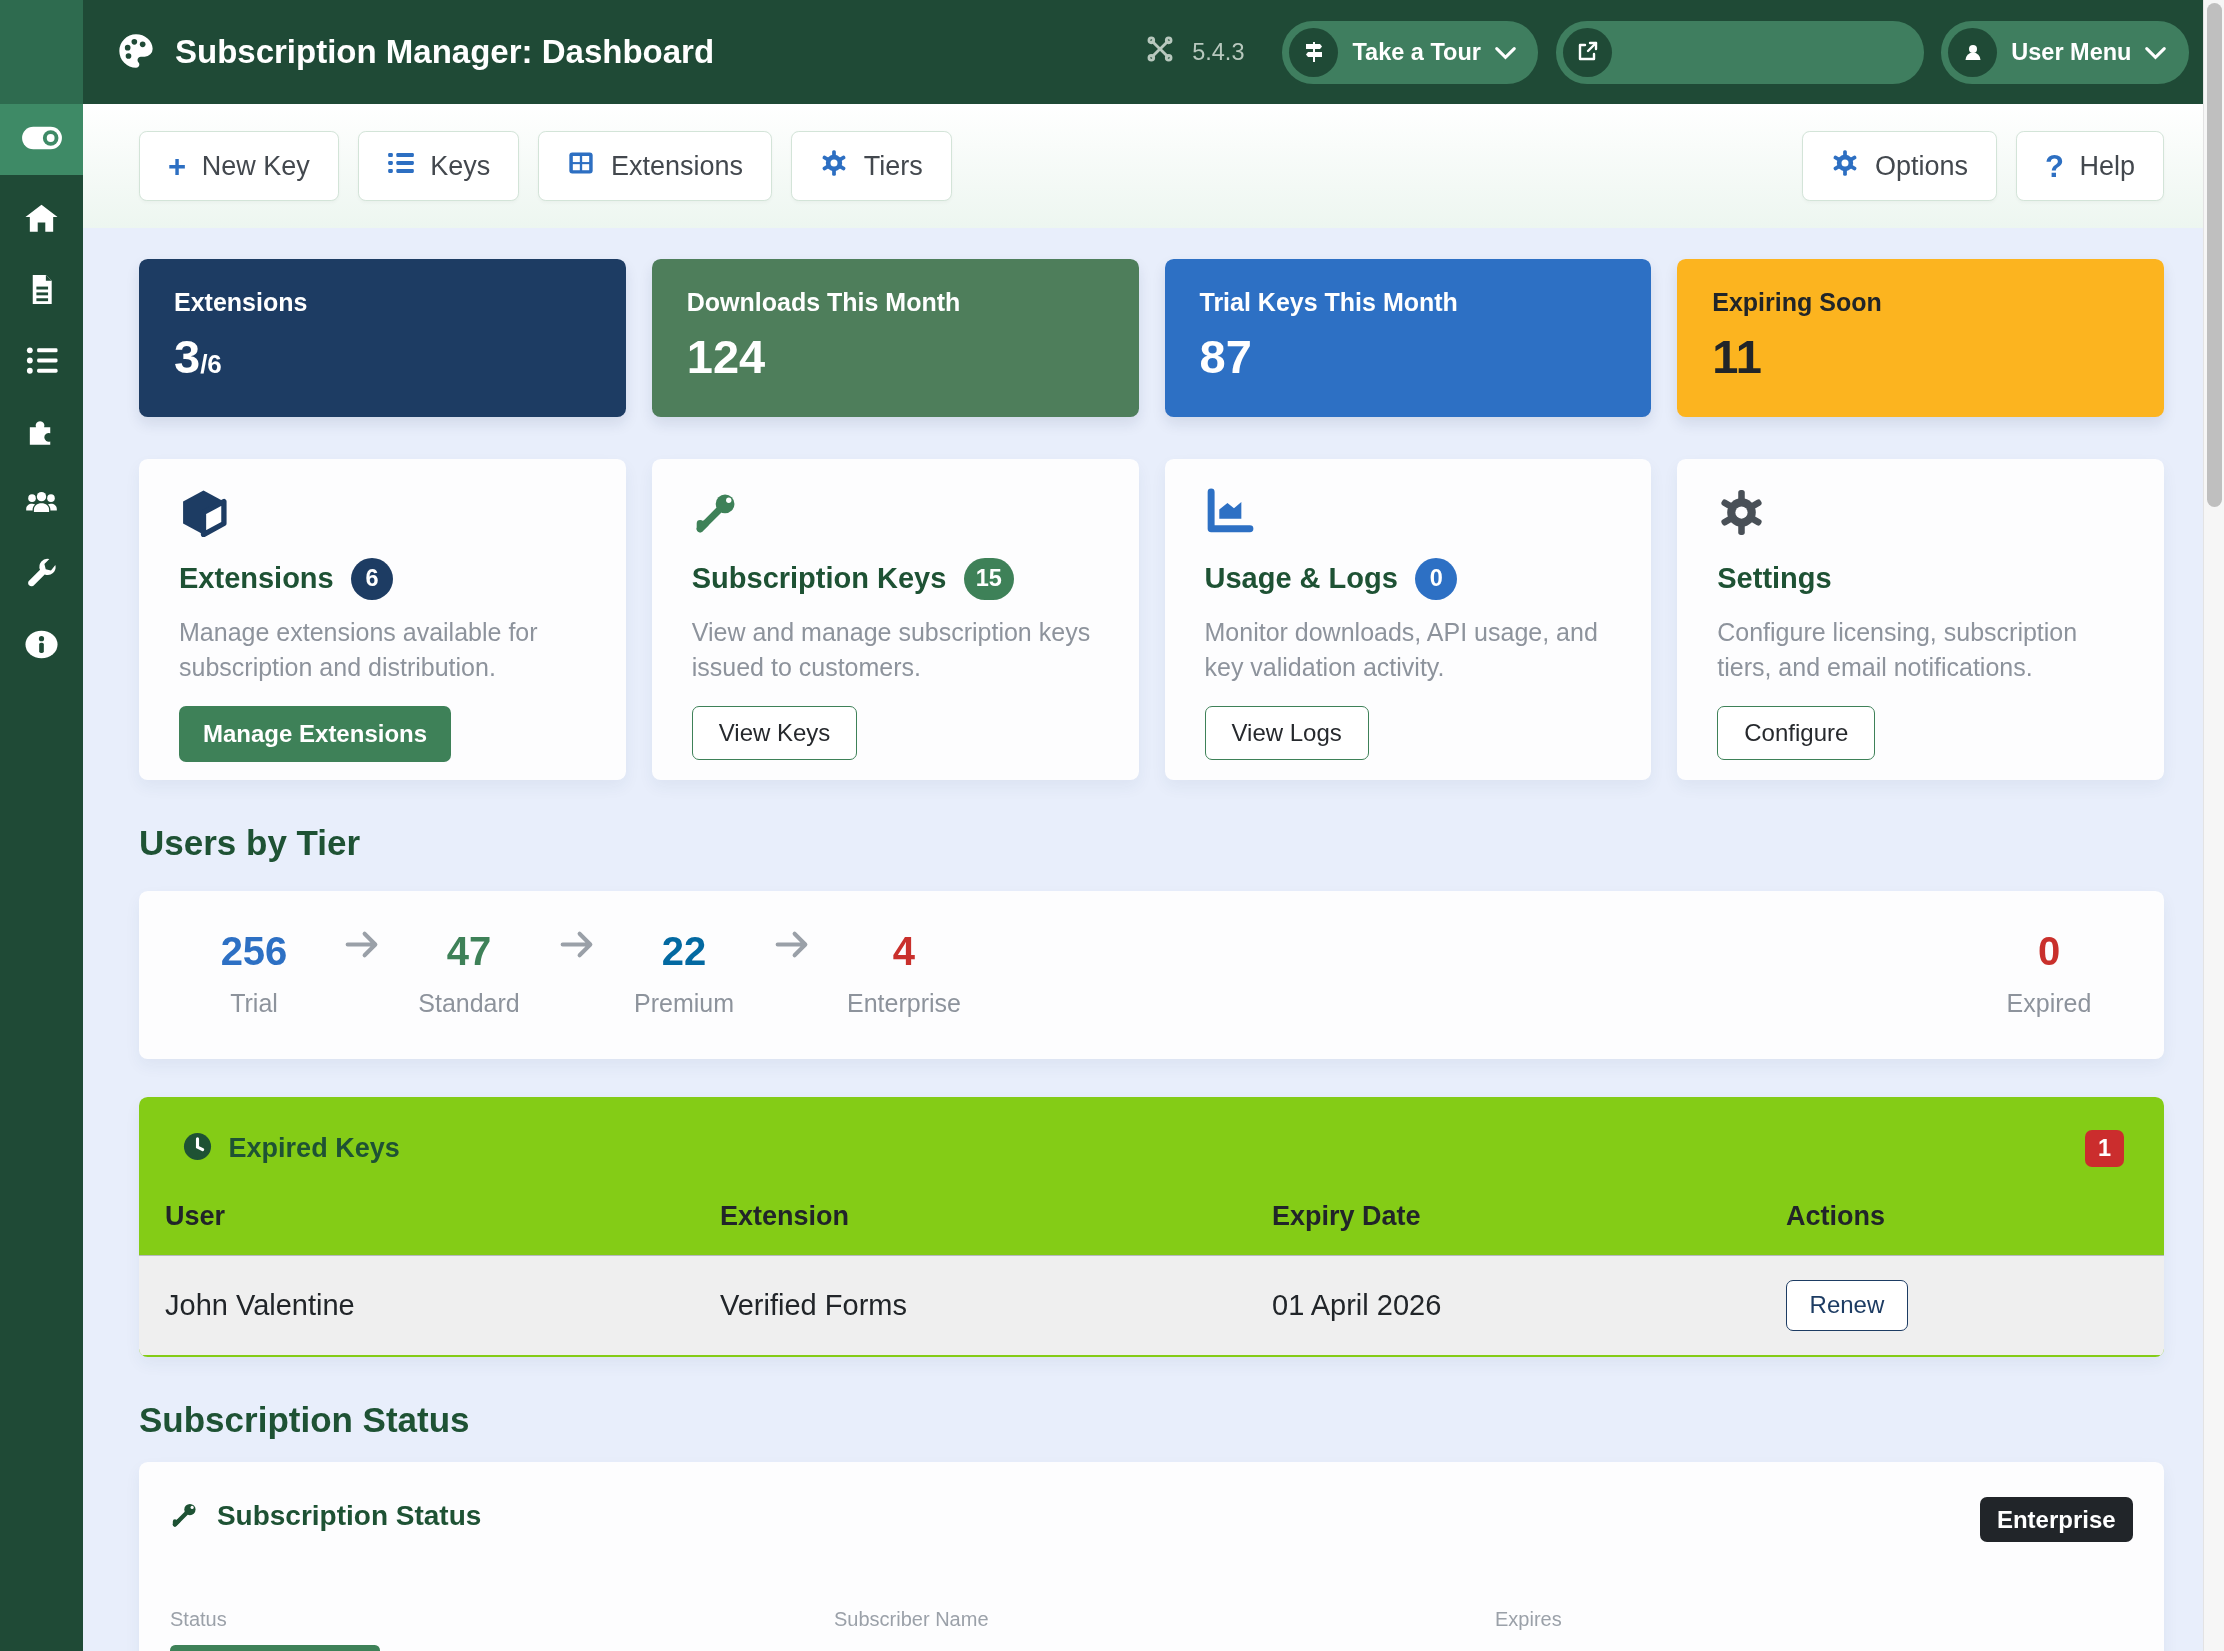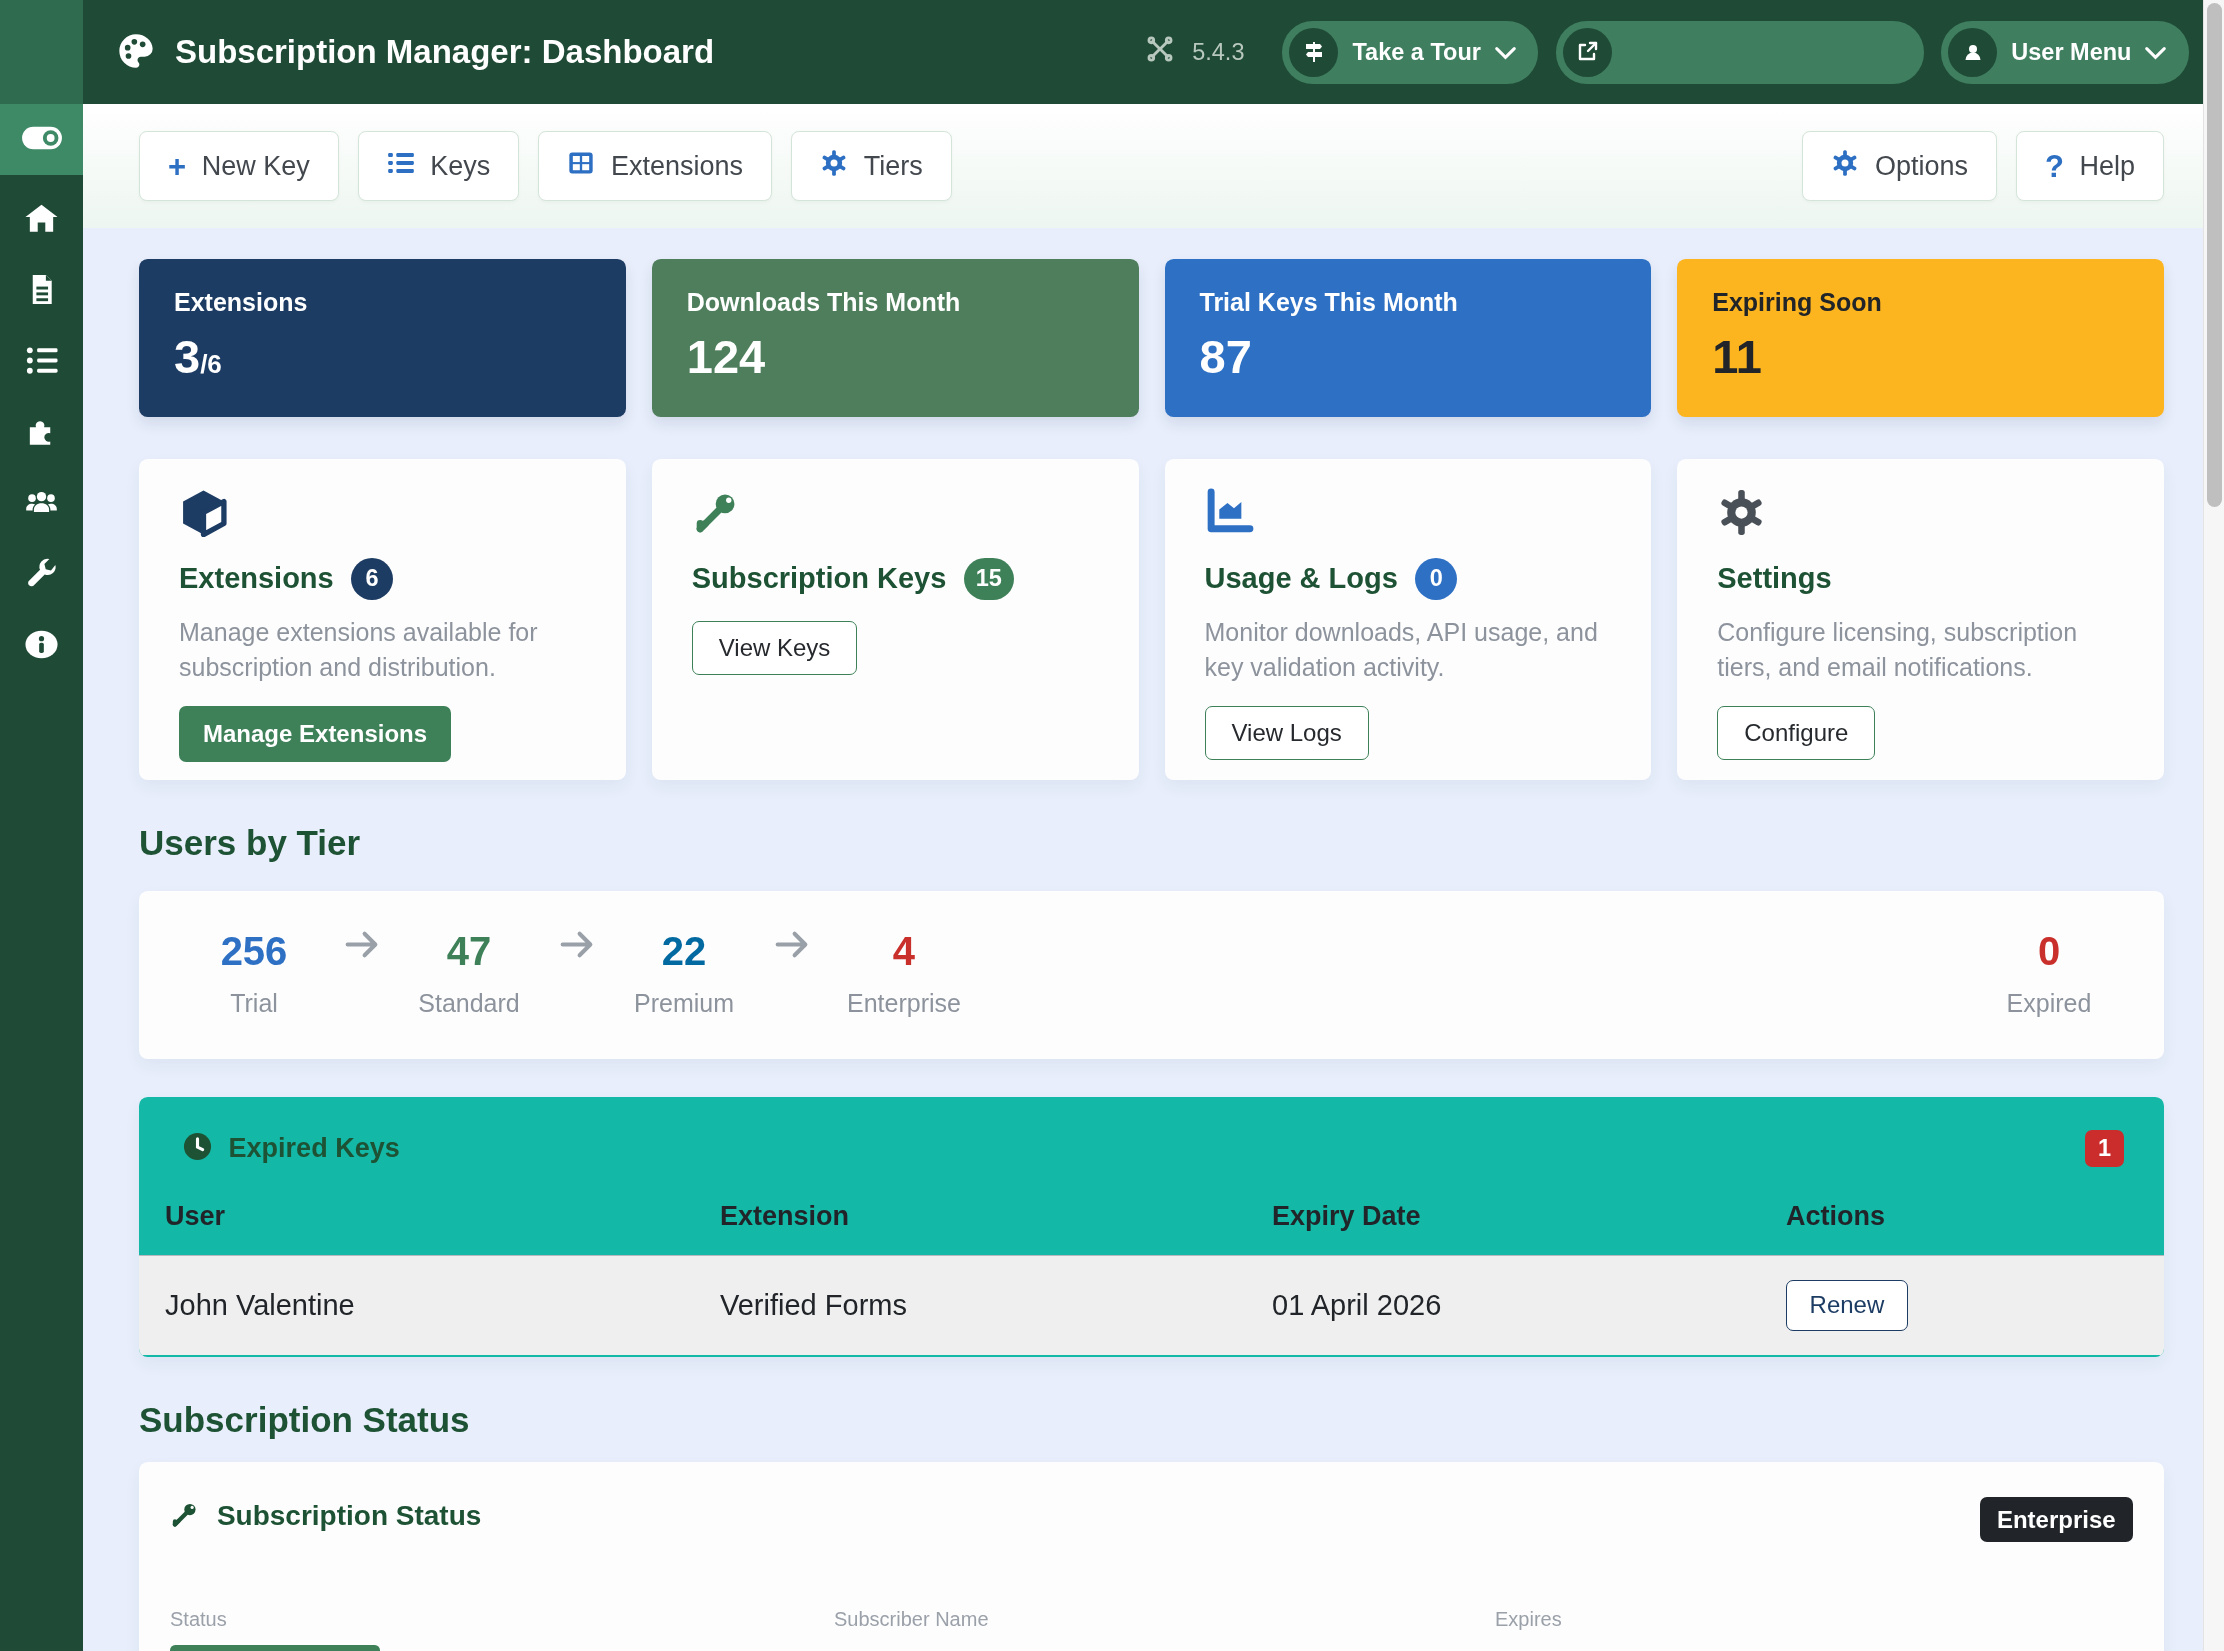--- a/index.html
+++ b/index.html
@@ -67,21 +67,21 @@
   .section-heading { font-size:35px; font-weight:bold; color:#1e5234; margin-top:43px; }
 
   .tier-card { margin-top:28px; height:168px; background:#fdfdfe; border-radius:8.7px; box-shadow:0 7px 15.6px rgba(29,60,99,0.06); display:flex; align-items:center; padding:0 63px; }
   .tier-item { display:flex; flex-direction:column; align-items:center; min-width:104px; }
   .tier-count { font-size:40px; font-weight:bold; line-height:1; }
   .tier-label { margin-top:17.4px; font-size:25px; color:#8d939c; }
   .tier-arrow { margin:0 37px; color:#9aa0a8; align-self:flex-start; padding-top:35px; }
   .tier-arrow svg { width:37px; height:37px; }
   .tier-expired { margin-left:auto; }
 
-  .expired-panel { margin-top:38px; height:260px; background:#14b8a6; border-radius:8.7px; box-shadow:0 7px 15.6px rgba(29,60,99,0.06); overflow:hidden; }
+  .expired-panel { margin-top:38px; height:260px; background:#84cc16; border-radius:8.7px; box-shadow:0 7px 15.6px rgba(29,60,99,0.06); overflow:hidden; }
   .expired-head { display:flex; align-items:center; padding:33px 40px 0 43px; }
   .expired-head svg { width:31px; height:31px; }
   .expired-title { font-size:27px; font-weight:bold; color:#1e5234; margin-left:15.6px; }
   .count-badge { margin-left:auto; background:#cb2d2d; color:#fff; font-size:23.5px; font-weight:bold; border-radius:7px; padding:5.2px 13px; }
   table.keys { width:100%; border-collapse:collapse; margin-top:22.6px; }
   table.keys th { text-align:left; font-size:27px; font-weight:bold; color:#212529; padding:12px 0 22.6px; }
   table.keys th:first-child, table.keys td:first-child { padding-left:26px; width:581px; }
   table.keys th:nth-child(2), table.keys td:nth-child(2) { width:552px; }
   table.keys th:nth-child(3), table.keys td:nth-child(3) { width:514px; }
   table.keys tbody tr { background:#efefef; border-top:1.7px solid #b6b9bd; }
@@ -365,20 +365,21 @@
           <circle cx="16.2" cy="7.8" r="4.6" fill="#3e8158" stroke="none"></circle>
           <circle cx="18" cy="6" r="1.3" fill="#ffffff" stroke="none"></circle>
           <path d="M13 11 4 20"></path>
           <path d="M4 20v-2.6M6.6 17.4l-2 2"></path>
         </svg>
       </div>
       <div class="feature-title-row">
         <span class="feature-title">Subscription Keys</span>
         <span class="badge" style="background-color: rgb(62, 129, 88);">15</span>
       </div>
+      <div class="feature-desc">View and manage subscription keys issued to customers.</div>
       <button class="btn-outline">View Keys</button>
     </div>
 
     <div class="feature-card">
       <div class="feature-icon">
         <svg viewBox="0 0 24 24">
           <path d="M3 2v18h19" fill="none" stroke="#2d70c4" stroke-width="3.4" stroke-linecap="round" stroke-linejoin="round"></path>
           <path d="M7 15v-4.5l4-3.2 3.2 2.6 3.6-3V15z" fill="#2d70c4"></path>
         </svg>
       </div>

